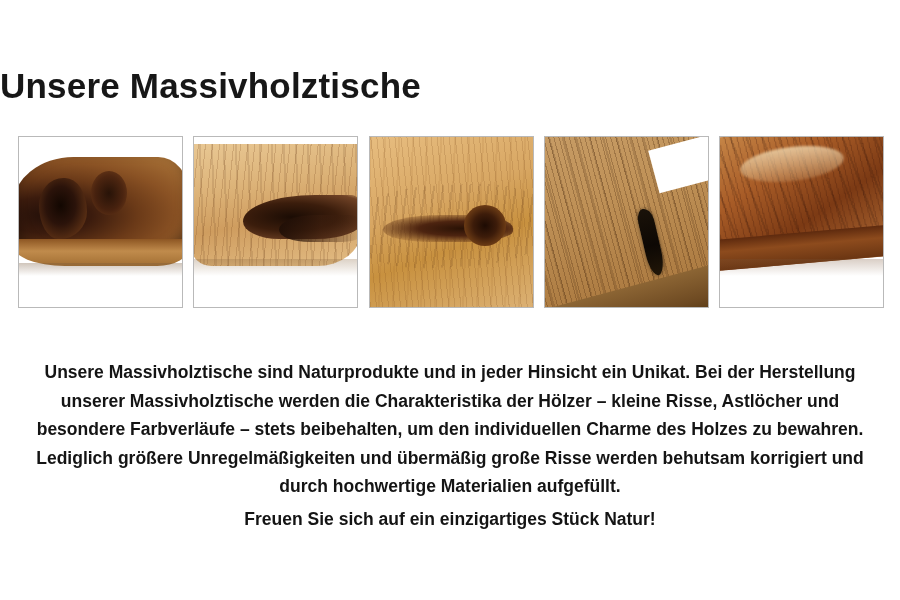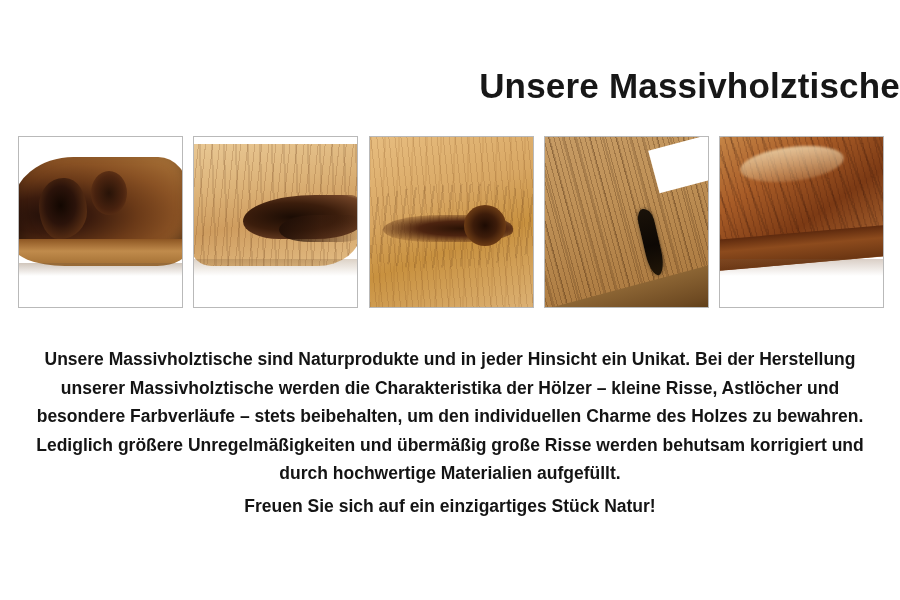--- a/index.html
+++ b/index.html
@@ -18,21 +18,21 @@
     position: relative;
     width: 900px;
     height: 600px;
     box-sizing: border-box;
   }
   .title {
     position: absolute;
     top: 66px;
     left: 0;
     width: 900px;
-    text-align: right;
+    text-align: left;
     font-size: 35px;
     font-weight: bold;
     letter-spacing: 0.2px;
     color: #171717;
   }
   .gallery {
     position: absolute;
     top: 136px;
     left: 18px;
     width: 866px;
@@ -210,21 +210,21 @@
     background: linear-gradient(180deg, #5e2a0e 0%, #8d4b1d 40%, #6a3512 100%);
   }
   .p5 .shadow {
     position: absolute;
     left: 0; top: 72%; width: 100%; height: 10%;
     background: linear-gradient(180deg, rgba(120,80,50,.28), rgba(255,255,255,0));
   }
 
   .body-copy {
     position: absolute;
-    top: 345px;
+    top: 358px;
     left: 22px;
     width: 856px;
     text-align: center;
     font-size: 17.5px;
     font-weight: bold;
     line-height: 28.5px;
     color: #141414;
   }
   .body-copy p {
     margin: 0;

